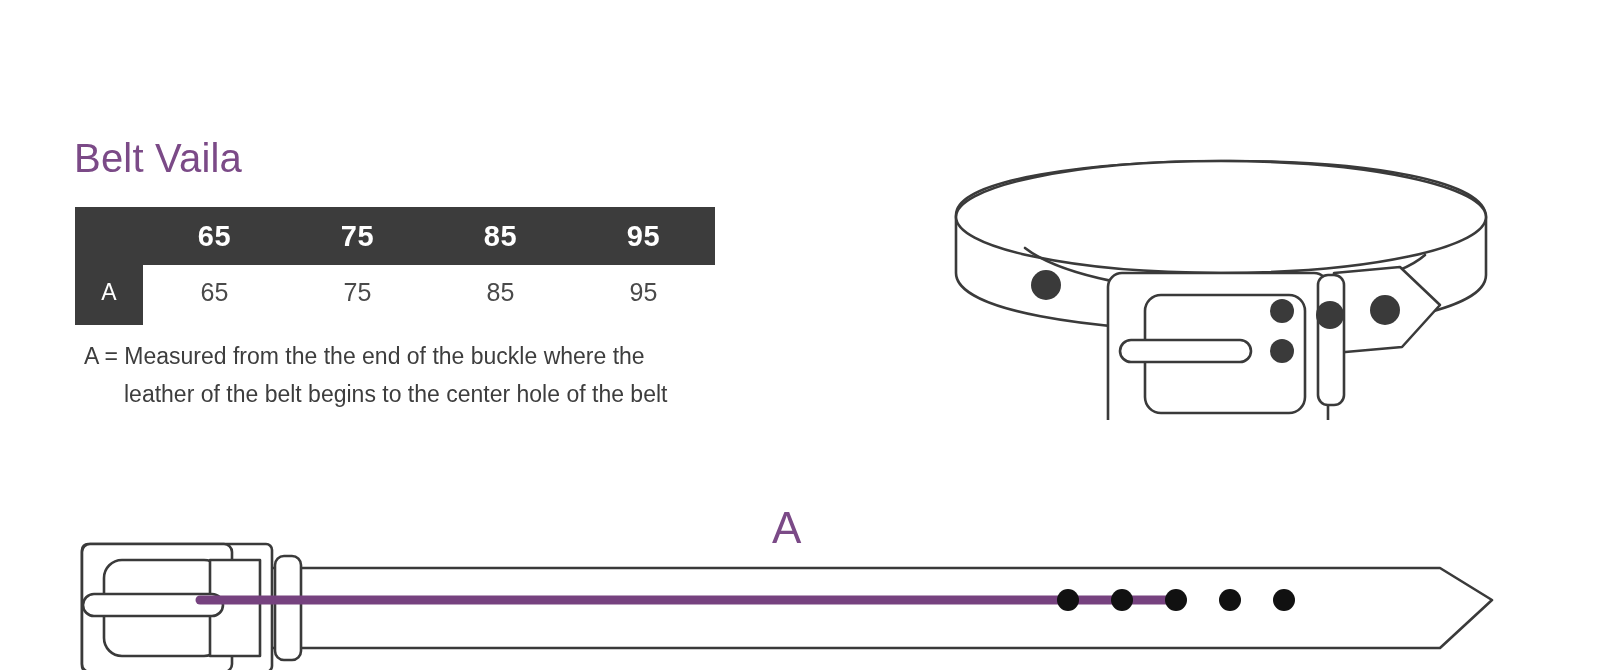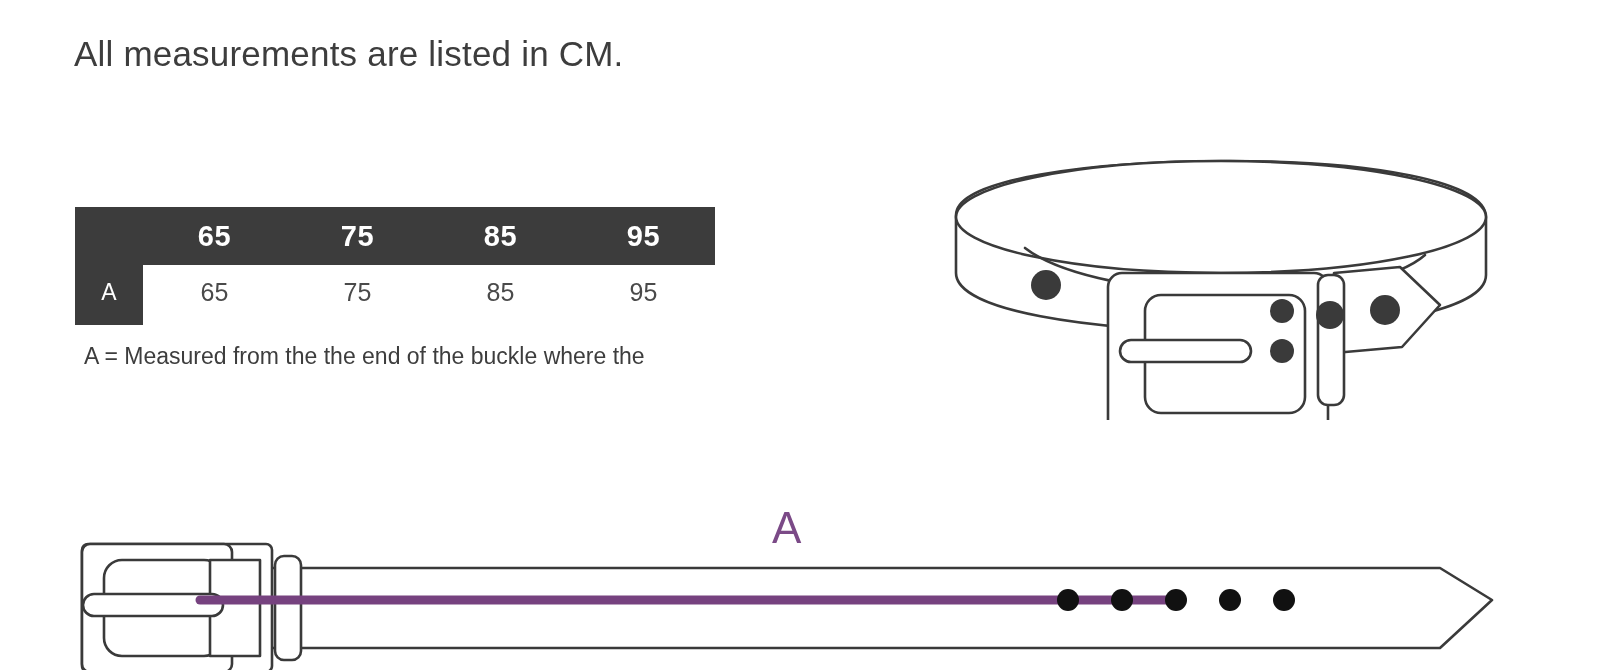--- a/index.html
+++ b/index.html
@@ -133,22 +133,22 @@
     font-size: 44px;
     font-weight: 400;
     color: #7b4a87;
   }
 </style>
 </head>
 <body>
 
 <div id="page">
 
-  <div class="headline">All measurements are listed in CM.</div>
-
+
+  <div class="product-title">Belt Vaila</div>
 
   <table class="size-table">
     <thead>
       <tr>
         <th class="corner-head"></th>
         <th class="size-head">65</th>
         <th class="size-head">75</th>
         <th class="size-head">85</th>
         <th class="size-head">95</th>
       </tr>
@@ -160,20 +160,21 @@
         <td class="value-cell">75</td>
         <td class="value-cell">85</td>
         <td class="value-cell">95</td>
       </tr>
     </tbody>
   </table>
   <div class="table-underhang"></div>
 
   <div class="caption">
     <span>A = Measured from the the end of the buckle where the</span>
+    <span class="cap-line-2">leather of the belt begins to the center hole of the belt</span>
   </div>
 
   <svg class="coiled-belt" width="580" height="265" viewBox="0 0 580 265">
     <g fill="#ffffff" stroke="#3a3a3a" stroke-width="2.6" stroke-linejoin="round" stroke-linecap="round">
 
       <path d="M 26 60
                C 26 24, 160 6, 300 6
                C 440 6, 556 26, 556 62
                L 556 120
                C 556 156, 440 176, 300 176

